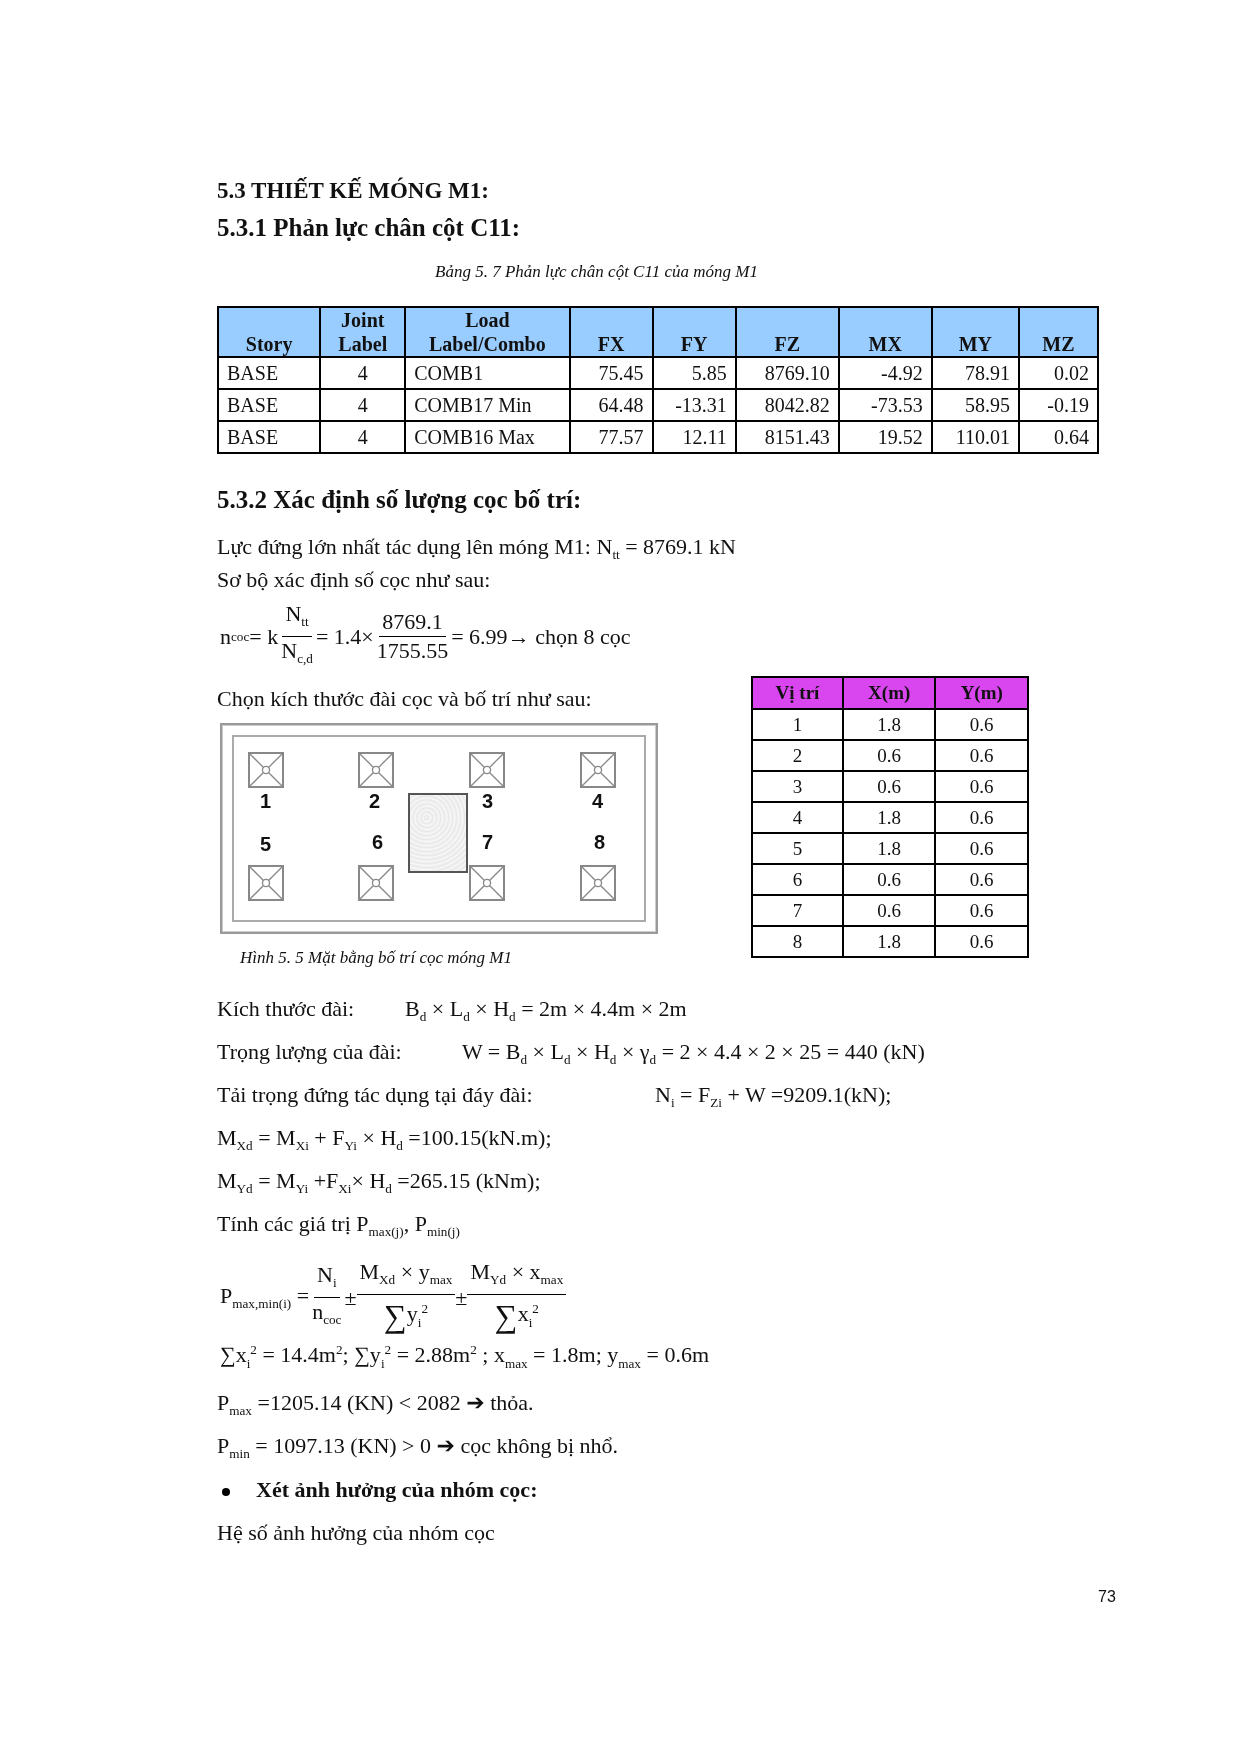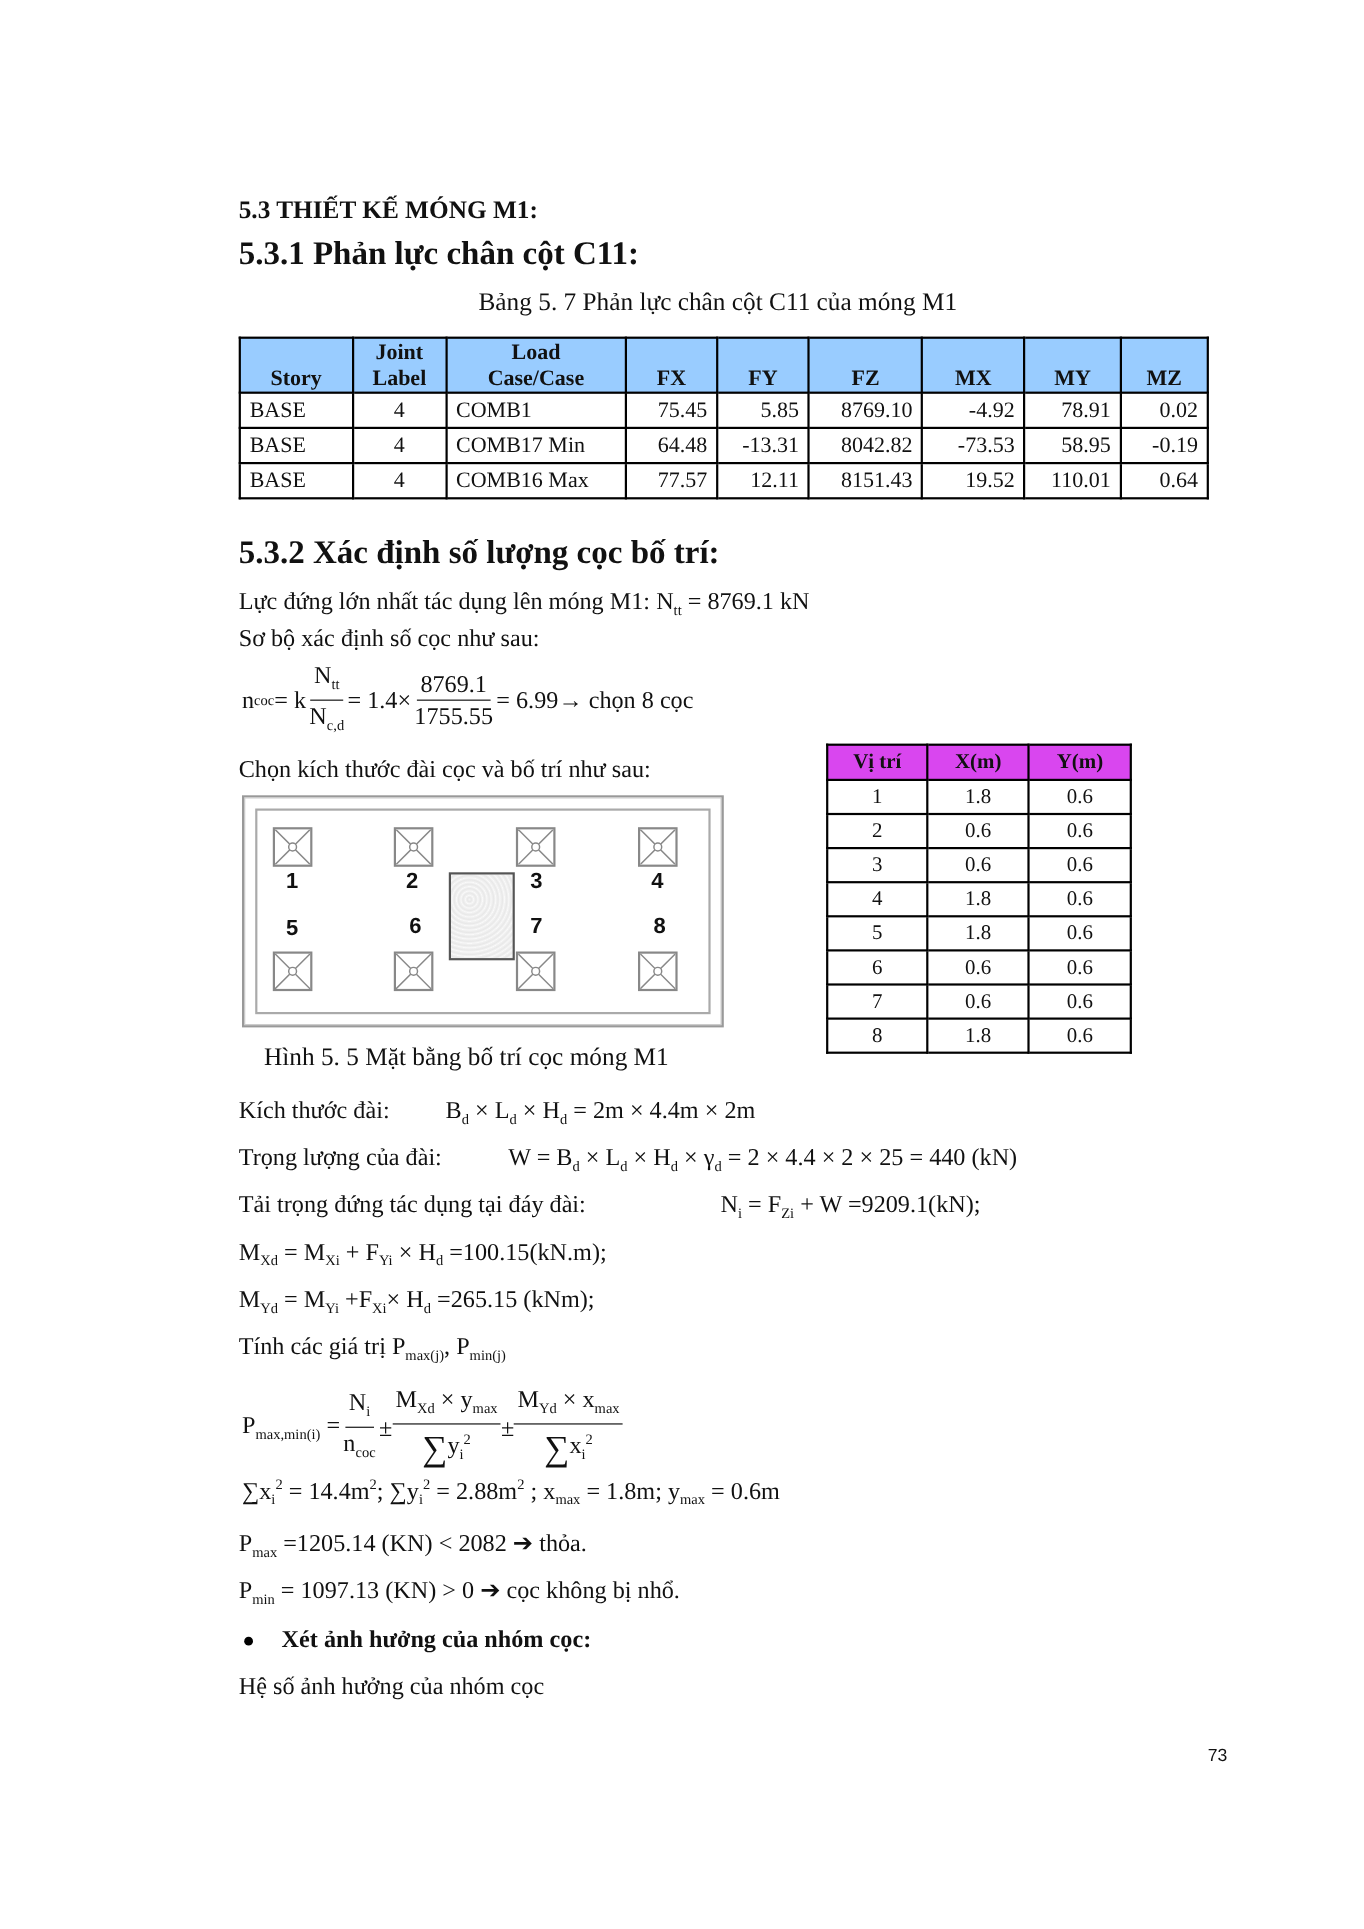--- a/index.html
+++ b/index.html
@@ -1,21 +1,21 @@
 <!DOCTYPE html>
 <html><head>
 <meta charset="utf-8">
 <style>
   html,body{margin:0;padding:0;background:#ffffff;}
   body{width:1240px;height:1754px;position:relative;overflow:hidden;font-family:"Liberation Serif","DejaVu Serif",serif;color:#111;}
   .abs{position:absolute;}
   .h1{font-weight:bold;font-size:23px;}
-  .h2{font-weight:bold;font-size:30px;}
+  .h2{font-weight:bold;font-size:25px;}
   .p{font-size:22px;white-space:nowrap;}
-  .cap{font-size:23px;white-space:nowrap;}
+  .cap{font-size:17px;white-space:nowrap;font-style:italic;}
   table.t1{border-collapse:collapse;font-size:20px;}
   table.t1 th{background:#99ccff;font-weight:bold;border:2px solid #000;padding:0 6px;vertical-align:bottom;line-height:24px;}
   table.t1 td{border:2px solid #000;padding:0 8px;height:30px;line-height:30px;}
   table.t1 td.num{text-align:right;}
   table.t1 td.ctr{text-align:center;}
   table.t2{border-collapse:collapse;font-size:19px;}
   table.t2 th{background:#d946ef;font-weight:bold;border:2px solid #000;height:28px;text-align:center;}
   table.t2 td{border:2px solid #000;height:27px;text-align:center;}
   .frac{display:inline-flex;flex-direction:column;align-items:center;vertical-align:middle;}
   .frac .num{border-bottom:1.5px solid #000;padding:0 3px;line-height:28px;}
@@ -44,21 +44,21 @@
       <th style="width:90px;">
           <div></div>
           <div>Story</div>
         </th>
       <th style="width:72px;">
           <div>Joint</div>
           <div>Label</div>
         </th>
       <th style="width:152px;">
           <div>Load</div>
-          <div>Case/Case</div>
+          <div>Label/Combo</div>
         </th>
       <th style="width:70px;">
           <div></div>
           <div>FX</div>
         </th>
       <th style="width:70px;">
           <div></div>
           <div>FY</div>
         </th>
       <th style="width:90px;">

